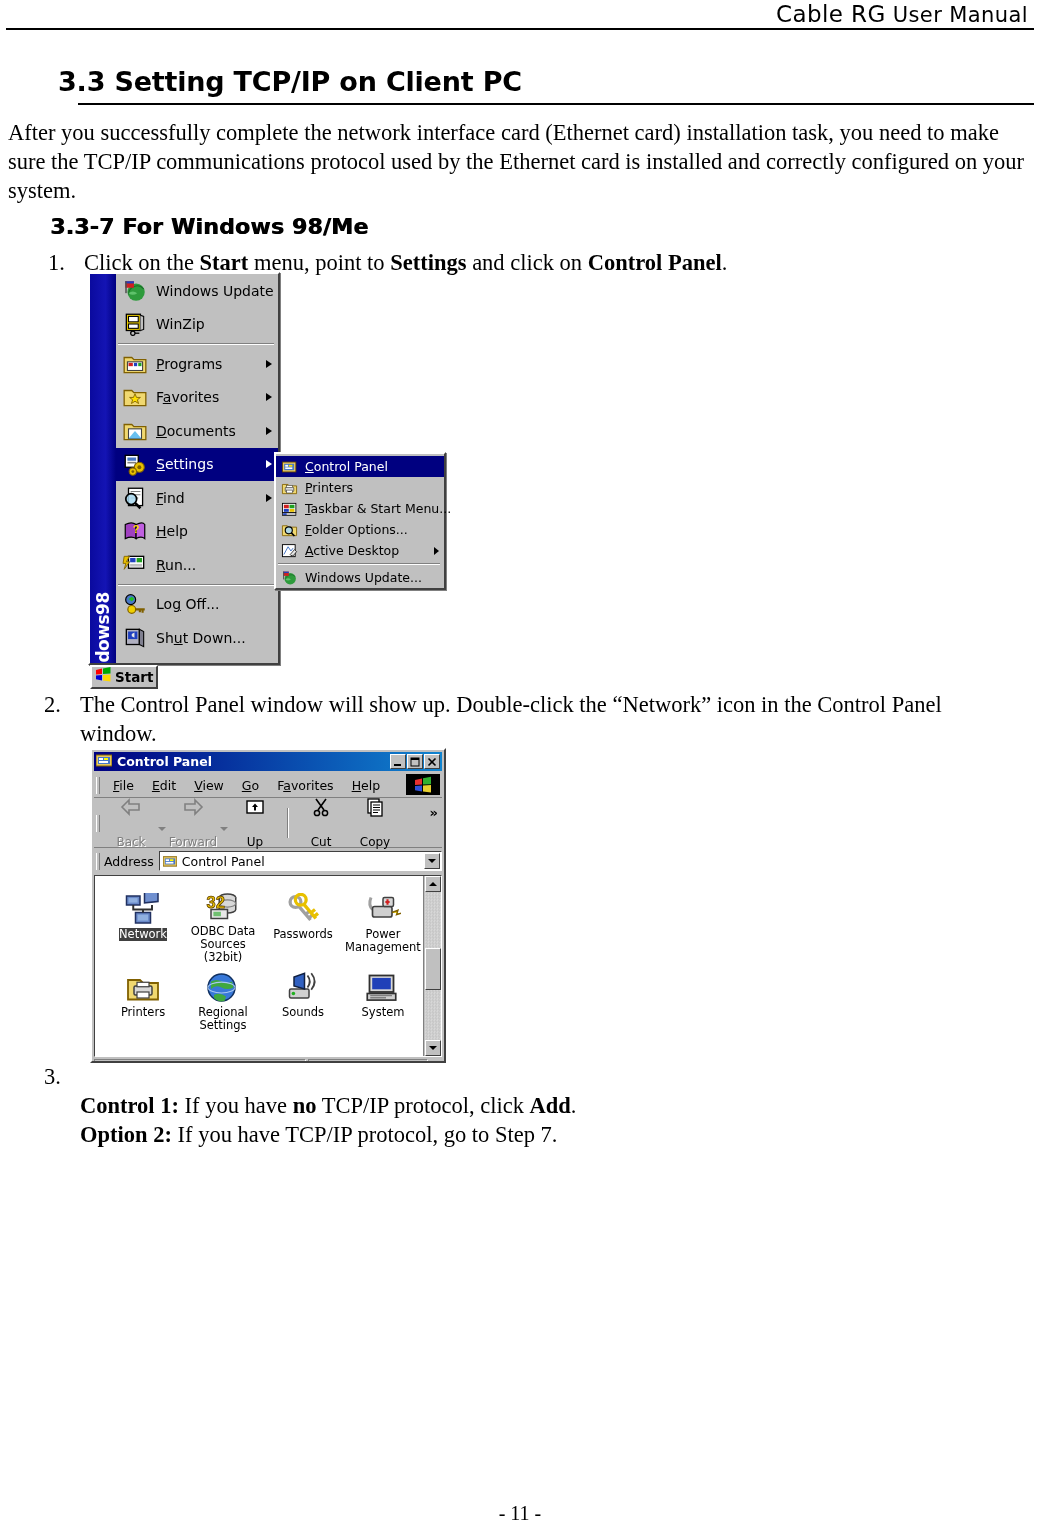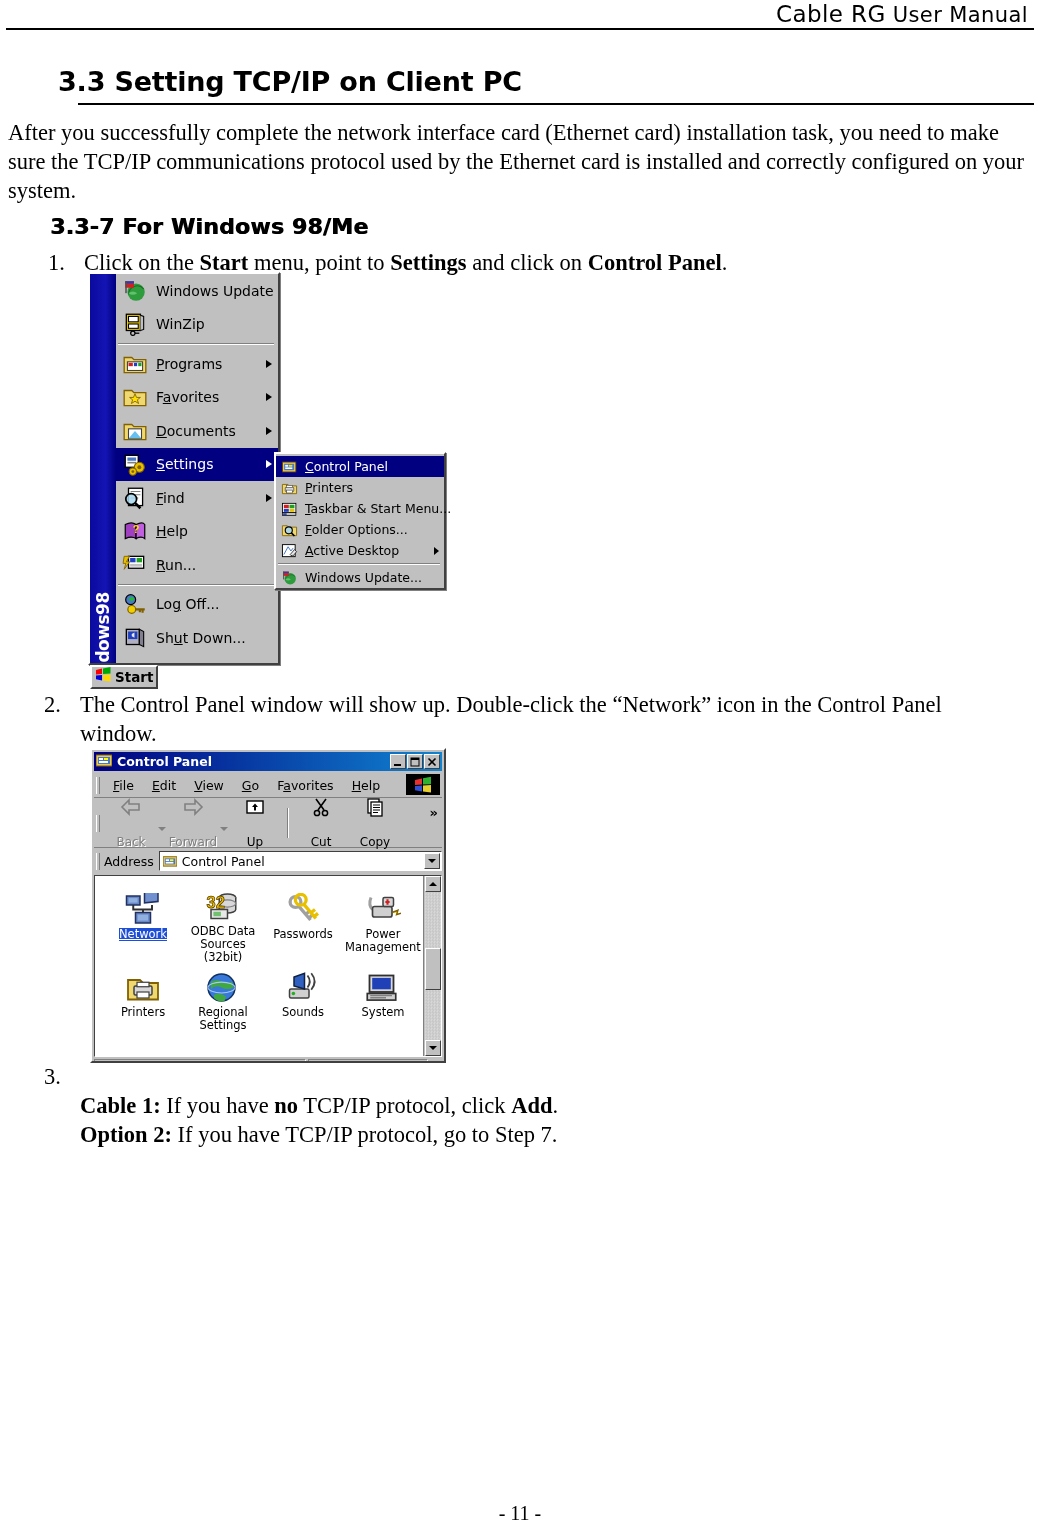--- a/index.html
+++ b/index.html
@@ -460,24 +460,23 @@
     justify-content: center;
   }
   .cp-icon-cell .cp-name {
     font-size: 11.5px;
     line-height: 13px;
     margin-top: 2px;
     color: #000;
     max-width: 78px;
   }
   .cp-icon-cell.selected .cp-name {
-    background: #1d4ed8;
+    background: #404040;
     color: #ffffff;
     outline: 1px dotted #ffffff;
-    text-decoration: underline;
   }
   #cp-scrollbar {
     width: 17px;
     background: #c0c0c0;
     border-left: 1px solid #808080;
     display: flex;
     flex-direction: column;
     align-items: center;
   }
   .sb-arrow-btn {
@@ -1016,16 +1015,16 @@
 
     </div>
     <div id="cp-resize-grip">
       
     </div>
   </div>
 </div>
 
 <div class="step" id="step-3">
   <span class="num">3.</span>
-  <span class="body"><br><b>Cable 1:</b><span> If you have </span><b>no</b><span> TCP/IP protocol, click </span><b>Add</b><span>.</span><br><b>Option 2:</b><span> If you have TCP/IP protocol, go to Step 7.</span></span>
+  <span class="body"><br><b>Control 1:</b><span> If you have </span><b>no</b><span> TCP/IP protocol, click </span><b>Add</b><span>.</span><br><b>Option 2:</b><span> If you have TCP/IP protocol, go to Step 7.</span></span>
 </div>
 
 <div id="page-footer">- 11 -</div>
 
 </body></html>

